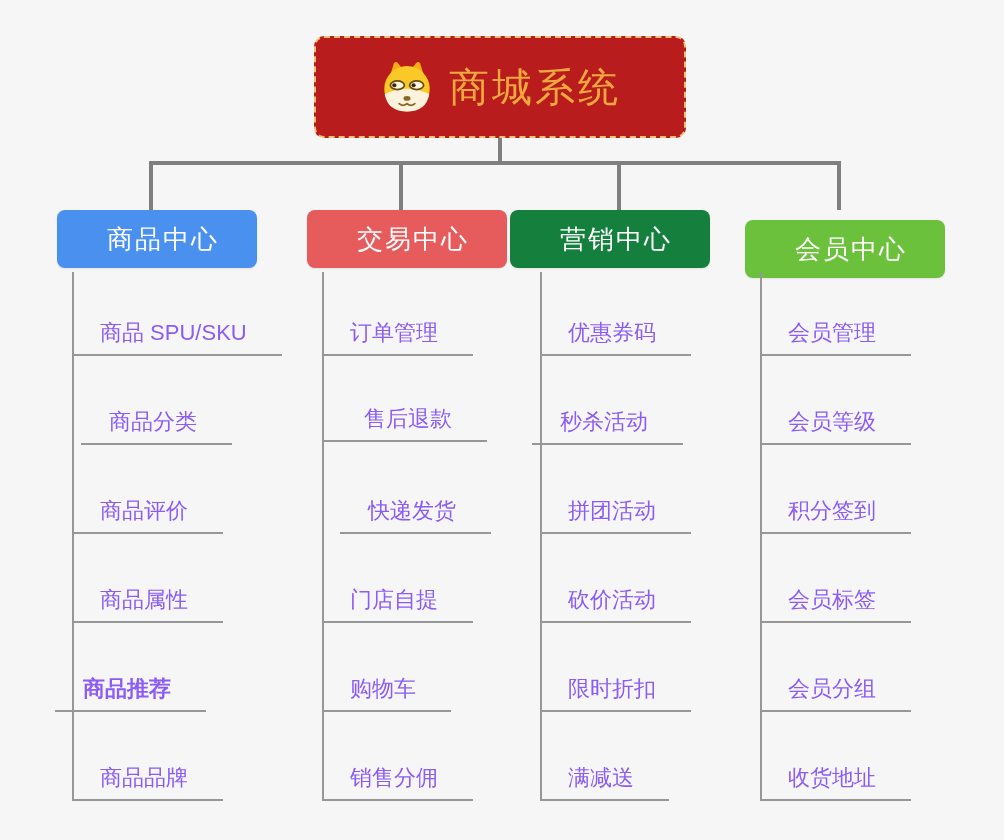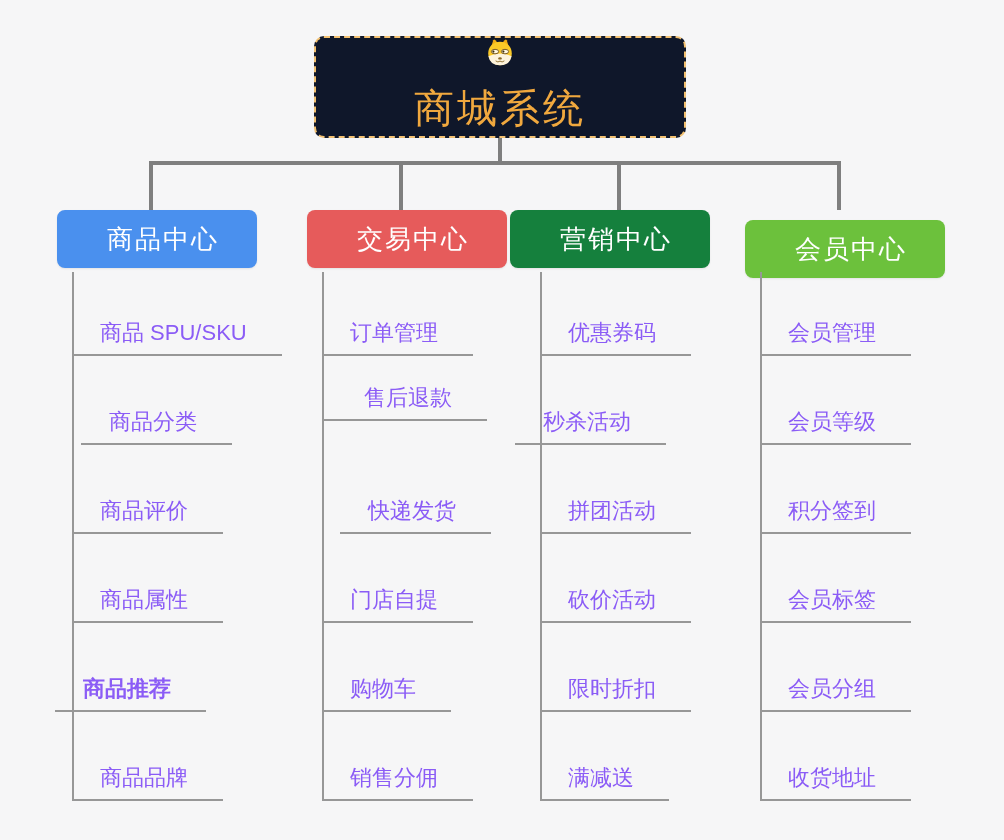--- a/index.html
+++ b/index.html
@@ -7,24 +7,24 @@
     width:1004px; height:840px;
     background:#f6f6f7;
     position:relative;
     overflow:hidden;
     font-family:"Liberation Sans", sans-serif;
   }
   .line { position:absolute; background:#7f7f7f; }
   .root-node {
     position:absolute; left:314px; top:36px; width:372px; height:102px;
     box-sizing:border-box;
-    background:#0f172a;
+    background:#b91c1c;
     border:2px dashed #f3c171;
     border-radius:10px;
-    display:flex; align-items:center; justify-content:center; gap:14px;flex-direction:column;
+    display:flex; align-items:center; justify-content:center; gap:14px;
   }
   .root-title {
     font-size:40px; font-weight:500; letter-spacing:3px; color:#f0a83e;
   }
   .branch-node {
     position:absolute; top:210px; width:188px; height:58px;
     border-radius:8px;
     color:#ffffff; font-size:26px; letter-spacing:2px;
     display:flex; align-items:center; justify-content:center;
     box-shadow:0 1px 2px rgba(0,0,0,0.08);
@@ -77,31 +77,31 @@
     <div class="item-node" style="left: 72px; top: 403px; margin-left: 9px;">商品分类</div>
     <div class="item-node" style="left: 72px; top: 492px;">商品评价</div>
     <div class="item-node" style="left: 72px; top: 581px;">商品属性</div>
     <div class="item-node" style="left: 55px; top: 670px; font-weight: bold;">商品推荐</div>
     <div class="item-node" style="left: 72px; top: 759px;">商品品牌</div>
     <div class="branch-node" style="left: 307px; background: rgb(230, 91, 91);">
       <span>交易中心</span>
     </div>
     <div class="spine" style="left: 322px; top: 272px; height: 529px;"></div>
     <div class="item-node" style="left: 322px; top: 314px;">订单管理</div>
-    <div class="item-node" style="left: 322px; top: 379px; padding-left: 42px;">售后退款</div>
+    <div class="item-node" style="left: 322px; top: 400px; padding-left: 42px;">售后退款</div>
     <div class="item-node" style="left: 322px; top: 492px; margin-left: 18px;">快递发货</div>
     <div class="item-node" style="left: 322px; top: 581px;">门店自提</div>
     <div class="item-node" style="left: 322px; top: 670px;">购物车</div>
     <div class="item-node" style="left: 322px; top: 759px;">销售分佣</div>
     <div class="branch-node" style="left: 502px; background: #15803d; margin-left: 8px;">
       <span>营销中心</span>
     </div>
     <div class="spine" style="left: 540px; top: 272px; height: 529px;"></div>
     <div class="item-node" style="left: 540px; top: 314px;">优惠券码</div>
-    <div class="item-node" style="left: 515px; top: 403px;">秒杀活动</div>
+    <div class="item-node" style="left: 532px; top: 403px;">秒杀活动</div>
     <div class="item-node" style="left: 540px; top: 492px;">拼团活动</div>
     <div class="item-node" style="left: 540px; top: 581px;">砍价活动</div>
     <div class="item-node" style="left: 540px; top: 670px;">限时折扣</div>
     <div class="item-node" style="left: 540px; top: 759px;">满减送</div>
     <div class="branch-node" style="left: 745px; background: rgb(108, 193, 60); margin-top: 10px;">
       <span>会员中心</span>
     </div>
     <div class="spine" style="left: 760px; top: 272px; height: 529px;"></div>
     <div class="item-node" style="left: 760px; top: 314px;">会员管理</div>
     <div class="item-node" style="left: 760px; top: 403px;">会员等级</div>

